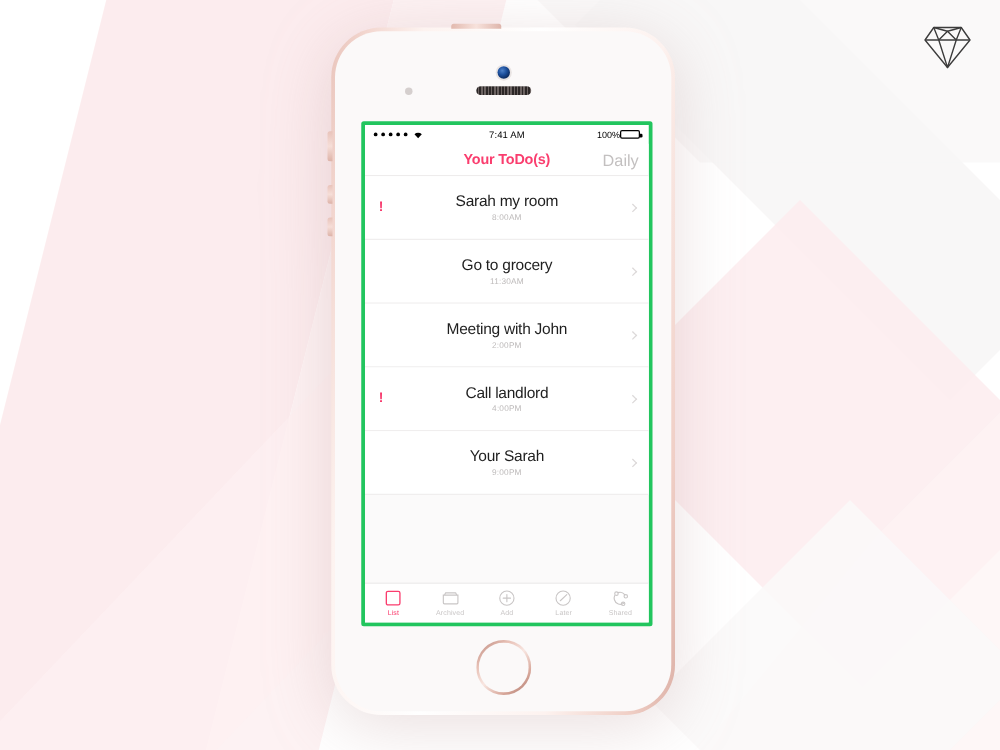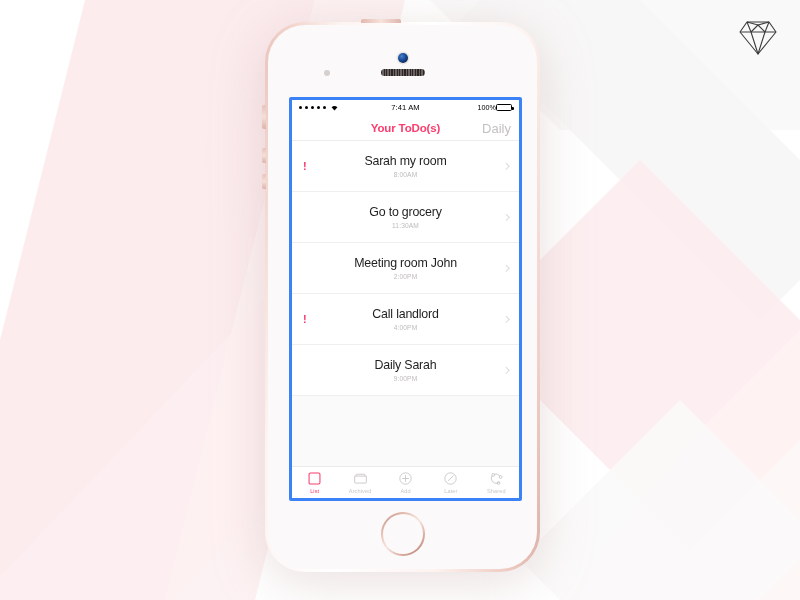--- a/index.html
+++ b/index.html
@@ -74,21 +74,21 @@
     background-image:linear-gradient(#fbf9f9,#fbf9f9),
       linear-gradient(140deg,#b88378 0%,#e8c1b6 28%,#f8e6e1 50%,#d9a99c 75%,#a9756a 100%);
     background-origin:border-box;
     background-clip:content-box,border-box;
   }
 
   
   .screen-bezel {
     position:absolute; left:21px; top:72px;
     width:233px; height:404px;
-    background:#3b82f6;
+    background:#22c55e;
     padding:3px;
     border-radius:2px;
   }
   .screen {
     width:100%; height:100%;
     background:#ffffff;
     overflow:hidden;
     display:flex; flex-direction:column;
     position:relative;
   }
@@ -262,36 +262,36 @@
               </div>
               <div class="todo-row">
                 <div class="row-text">
                   <div class="row-title">Go to grocery</div>
                   <div class="row-time">11:30AM</div>
                 </div>
                 <div class="chev"></div>
               </div>
               <div class="todo-row">
                 <div class="row-text">
-                  <div class="row-title">Meeting room John</div>
+                  <div class="row-title">Meeting with John</div>
                   <div class="row-time">2:00PM</div>
                 </div>
                 <div class="chev"></div>
               </div>
               <div class="todo-row">
                 <div class="row-bang">!</div>
                 <div class="row-text">
                   <div class="row-title">Call landlord</div>
                   <div class="row-time">4:00PM</div>
                 </div>
                 <div class="chev"></div>
               </div>
               <div class="todo-row">
                 <div class="row-text">
-                  <div class="row-title">Daily Sarah</div>
+                  <div class="row-title">Your Sarah</div>
                   <div class="row-time">9:00PM</div>
                 </div>
                 <div class="chev"></div>
               </div>
             </div>
 
           <div class="list-filler"></div>
 
           <div class="tabbar">
               <div class="tab active">

